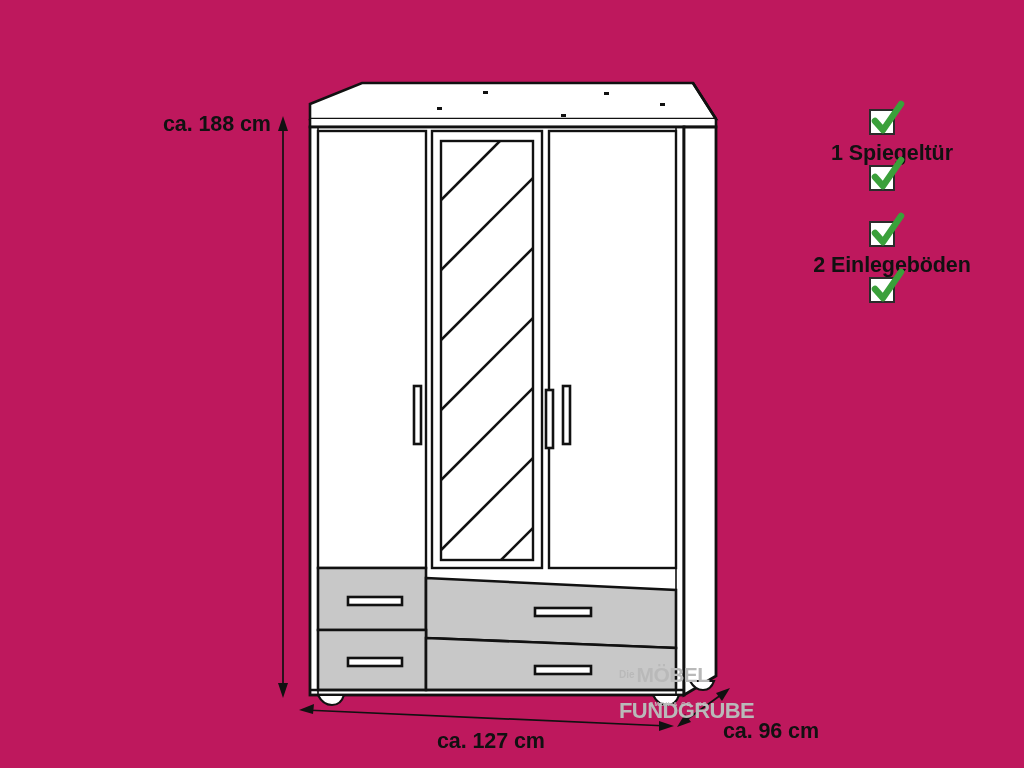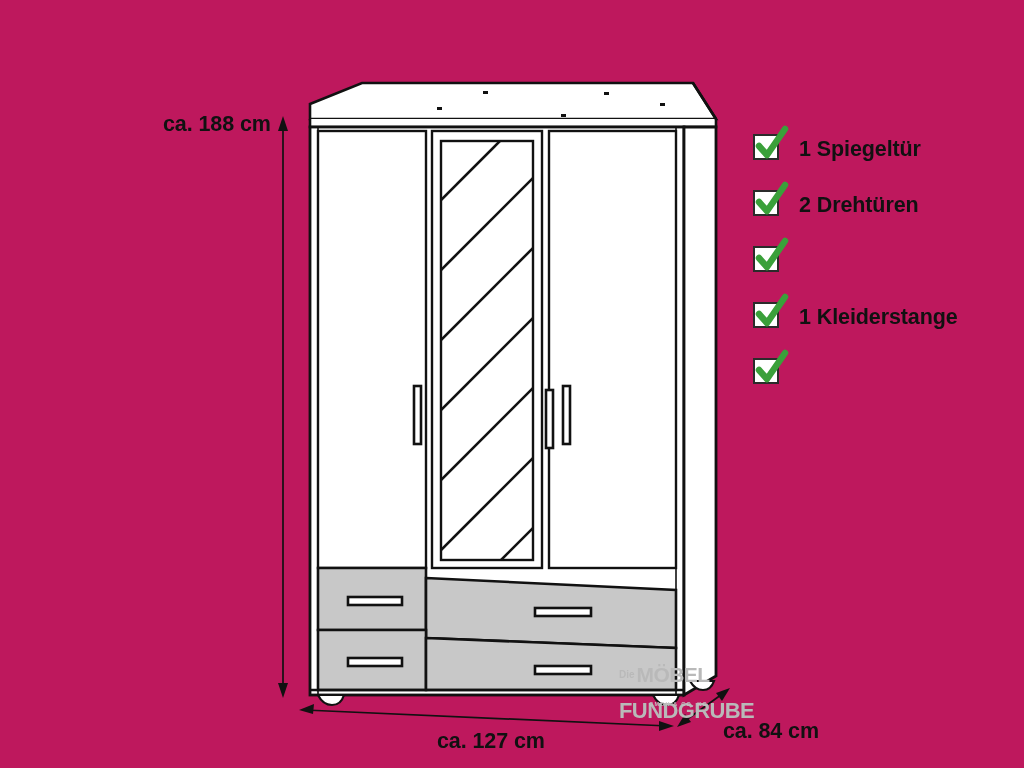--- a/index.html
+++ b/index.html
@@ -33,21 +33,22 @@
   #feature-list {
     position: absolute;
     left: 753px;
     top: 108px;
     width: 262px;
   }
   .feature-row {
     position: relative;
     height: 56px;
     display: flex;
-    align-items: flex-end;
+    align-items: center;
+    flex-direction: column;
   }
   .check-box {
     position: relative;
     width: 30px;
     height: 30px;
     flex: 0 0 30px;
     margin-top: 1px;
   }
   .check-box .box {
     position: absolute;
@@ -245,71 +246,62 @@
         <path d="M 730,688 L 722,701 L 716,693 Z" fill="#111111" stroke="none"></path>
       </g>
 
     </g>
   </svg>
 
   <div class="dim-text" id="dim-height-label">ca. 188 cm</div>
 
   <div class="dim-text" id="dim-width-label">ca. 127 cm</div>
 
-  <div class="dim-text" id="dim-depth-label">ca. 84 cm</div>
+  <div class="dim-text" id="dim-depth-label">ca. 96 cm</div>
 
   <div id="feature-list">
 
     <div class="feature-row">
       <div class="check-box">
         <div class="box"></div>
         <svg class="tick" viewBox="0 0 40 40">
           <path d="M 7,20 L 15,29 L 33,3" fill="none" stroke="#3aa03a" stroke-width="6.5" stroke-linecap="round" stroke-linejoin="round"></path>
         </svg>
       </div>
       <div class="feature-label">1 Spiegeltür</div>
     </div>
 
     <div class="feature-row">
       <div class="check-box">
         <div class="box"></div>
         <svg class="tick" viewBox="0 0 40 40">
           <path d="M 7,20 L 15,29 L 33,3" fill="none" stroke="#3aa03a" stroke-width="6.5" stroke-linecap="round" stroke-linejoin="round"></path>
         </svg>
       </div>
-      <div class="feature-label">2 Drehtüren</div>
     </div>
 
 
     <div class="feature-row">
       <div class="check-box">
         <div class="box"></div>
         <svg class="tick" viewBox="0 0 40 40">
           <path d="M 7,20 L 15,29 L 33,3" fill="none" stroke="#3aa03a" stroke-width="6.5" stroke-linecap="round" stroke-linejoin="round"></path>
         </svg>
       </div>
-    </div>
+      <div class="feature-label">2 Einlegeböden</div>
+    </div>
+
 
     <div class="feature-row">
       <div class="check-box">
         <div class="box"></div>
         <svg class="tick" viewBox="0 0 40 40">
           <path d="M 7,20 L 15,29 L 33,3" fill="none" stroke="#3aa03a" stroke-width="6.5" stroke-linecap="round" stroke-linejoin="round"></path>
         </svg>
       </div>
-      <div class="feature-label">1 Kleiderstange</div>
-    </div>
-
-    <div class="feature-row">
-      <div class="check-box">
-        <div class="box"></div>
-        <svg class="tick" viewBox="0 0 40 40">
-          <path d="M 7,20 L 15,29 L 33,3" fill="none" stroke="#3aa03a" stroke-width="6.5" stroke-linecap="round" stroke-linejoin="round"></path>
-        </svg>
-      </div>
     </div>
 
   </div>
 
   <div id="watermark">
     <div class="wm-line1">
       <span class="wm-pre">Die</span><span>MÖBEL</span>
     </div>
     <div class="wm-line2">FUNDGRUBE</div>
     <div class="wm-sub">GMBH &amp; CO. KG</div>

